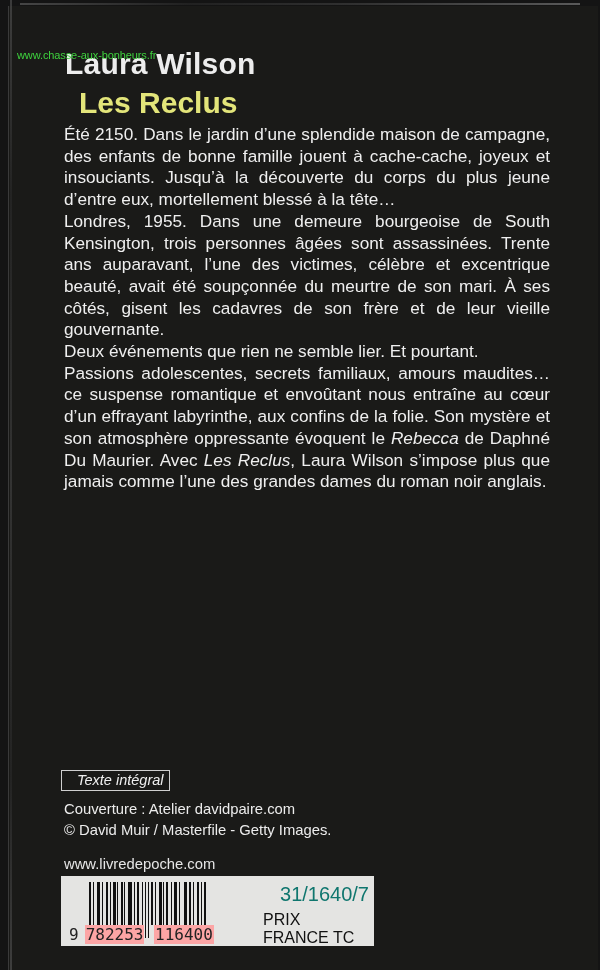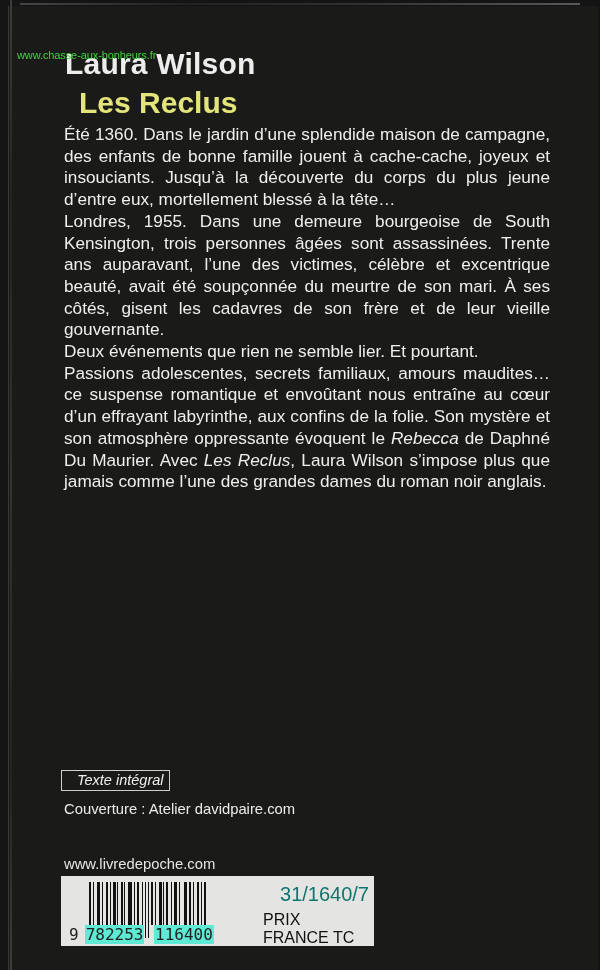--- a/index.html
+++ b/index.html
@@ -72,21 +72,21 @@
       display: flex; align-items: flex-start;
     }
     .bars span { display: block; background: #111; height: 43px; }
     .bars span.guard { height: 56px; }
     .ean {
       position: absolute; left: 8px; top: 49px;
       font-family: "DejaVu Sans Mono", monospace; font-size: 16px; color: #222;
       background: transparent;
     }
     .ean .d1 { margin-right: 6px; }
-    .ean .grp { background: #5eead4; padding: 0 1px; }
+    .ean .grp { background: #fca5a5; padding: 0 1px; }
     .code {
       position: absolute; left: 202px; top: 7px; width: 106px; text-align: right;
       font-size: 20px; color: #0f766e;
     }
     .prix-label {
       position: absolute; left: 202px; top: 35px; width: 106px; 
       font-size: 16px; color: #111;
     }
     .price {
       position: absolute; left: 202px; top: 50px; width: 106px; text-align: center;
@@ -98,30 +98,31 @@
 
 <div class="cover"></div>
 <div class="crease-left"></div>
 <div class="crease-top"></div>
 
 <div class="author">Laura Wilson</div>
 <div class="title">Les Reclus</div>
 <a class="watermark">www.chasse-aux-bonheurs.fr</a>
 
 <div class="blurb">
-  <p>Été 1360. Dans le jardin d’une splendide maison de campagne, des enfants de bonne famille jouent à cache-cache, joyeux et insouciants. Jusqu’à la découverte du corps du plus jeune d’entre eux, mortellement blessé à la tête…</p>
+  <p>Été 2150. Dans le jardin d’une splendide maison de campagne, des enfants de bonne famille jouent à cache-cache, joyeux et insouciants. Jusqu’à la découverte du corps du plus jeune d’entre eux, mortellement blessé à la tête…</p>
   <p>Londres, 1955. Dans une demeure bourgeoise de South Kensington, trois personnes âgées sont assassinées. Trente ans auparavant, l’une des victimes, célèbre et excentrique beauté, avait été soupçonnée du meurtre de son mari. À ses côtés, gisent les cadavres de son frère et de leur vieille gouvernante.</p>
   <p>Deux événements que rien ne semble lier. Et pourtant.</p>
   <p><span>Passions adolescentes, secrets familiaux, amours maudites… ce suspense romantique et envoûtant nous entraîne au cœur d’un effrayant labyrinthe, aux confins de la folie. Son mystère et son atmosphère oppressante évoquent le </span><em>Rebecca</em><span> de Daphné Du Maurier. Avec </span><em>Les Reclus</em><span>, Laura Wilson s’impose plus que jamais comme l’une des grandes dames du roman noir anglais.</span></p>
 </div>
 
 <div class="badge">Texte intégral</div>
 
 <div class="credits">
   <div><span>Couverture : Atelier </span><b>davidpaire.com</b></div>
+  <div>© David Muir / Masterfile - Getty Images.</div>
 </div>
 
 <a class="website">www.livredepoche.com</a>
 
 <div class="barcode-box">
   <div class="bars">
     <span class="guard" style="width:2px;margin-right:2px"></span>
       <span class="guard" style="width:1px;margin-right:3px"></span>
     <span style="width:3px;margin-right:2px"></span>
       <span style="width:1px;margin-right:3px"></span>

